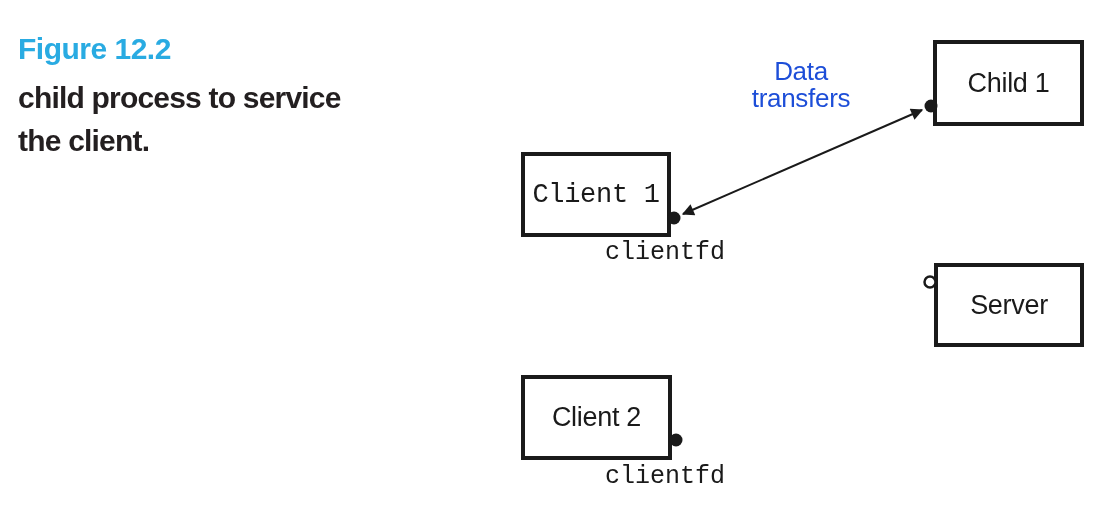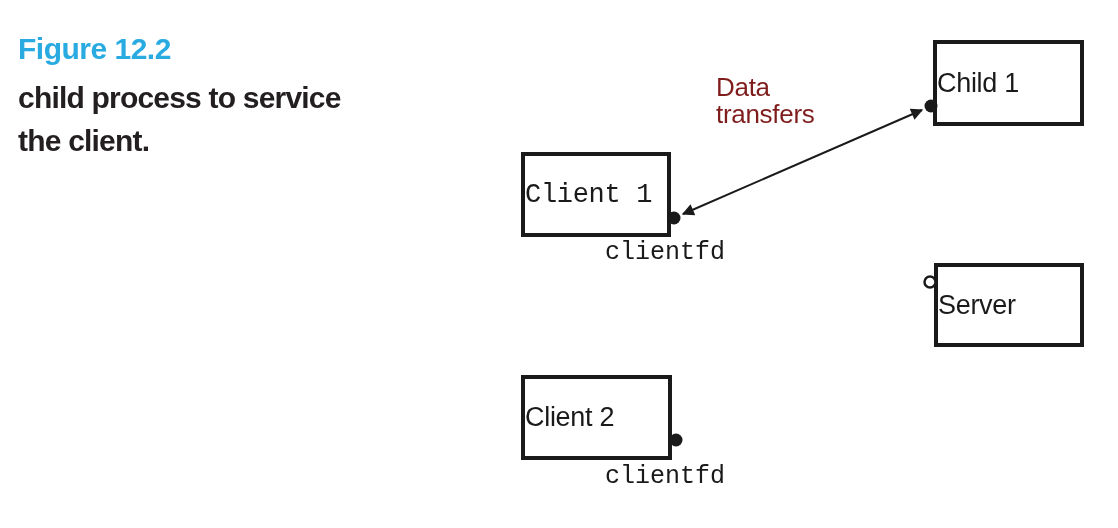--- a/index.html
+++ b/index.html
@@ -40,20 +40,21 @@
   }
 
   
   .node-box {
     position: absolute;
     box-sizing: border-box;
     border: 4px solid #1a1a1a;
     background: #ffffff;
     display: flex;
     align-items: center;
+    justify-content: center;
     font-size: 27px;
     color: #1a1a1a;
     letter-spacing: -0.3px;
   }
   #box-client1 { left: 521px; top: 152px; width: 150px; height: 85px; font-family: Liberation Mono, monospace; }
   #box-child1  { left: 933px; top: 40px;  width: 151px; height: 86px; }
   #box-server  { left: 934px; top: 263px; width: 150px; height: 84px; }
   #box-client2 { left: 521px; top: 375px; width: 151px; height: 85px; }
 
   
@@ -68,25 +69,26 @@
   }
   #fd-client1 { left: 605px; top: 240px; }
   #fd-child1  { left: 866px; top: 135px; }
   #fd-server  { left: 864px; top: 229px; }
   #fd-client2 { left: 605px; top: 464px; }
 
   
   .arrow-label {
     position: absolute;
     left: 716px;
-    top: 74px;
+    top: 58px;
     width: 170px;
+    text-align: center;
     font-size: 26px;
     line-height: 27px;
-    color: #7f1d1d;
+    color: #1d4ed8;
     letter-spacing: -0.3px;
   }
 
   
   #connector-layer {
     position: absolute;
     left: 0;
     top: 0;
     width: 1118px;
     height: 528px;

